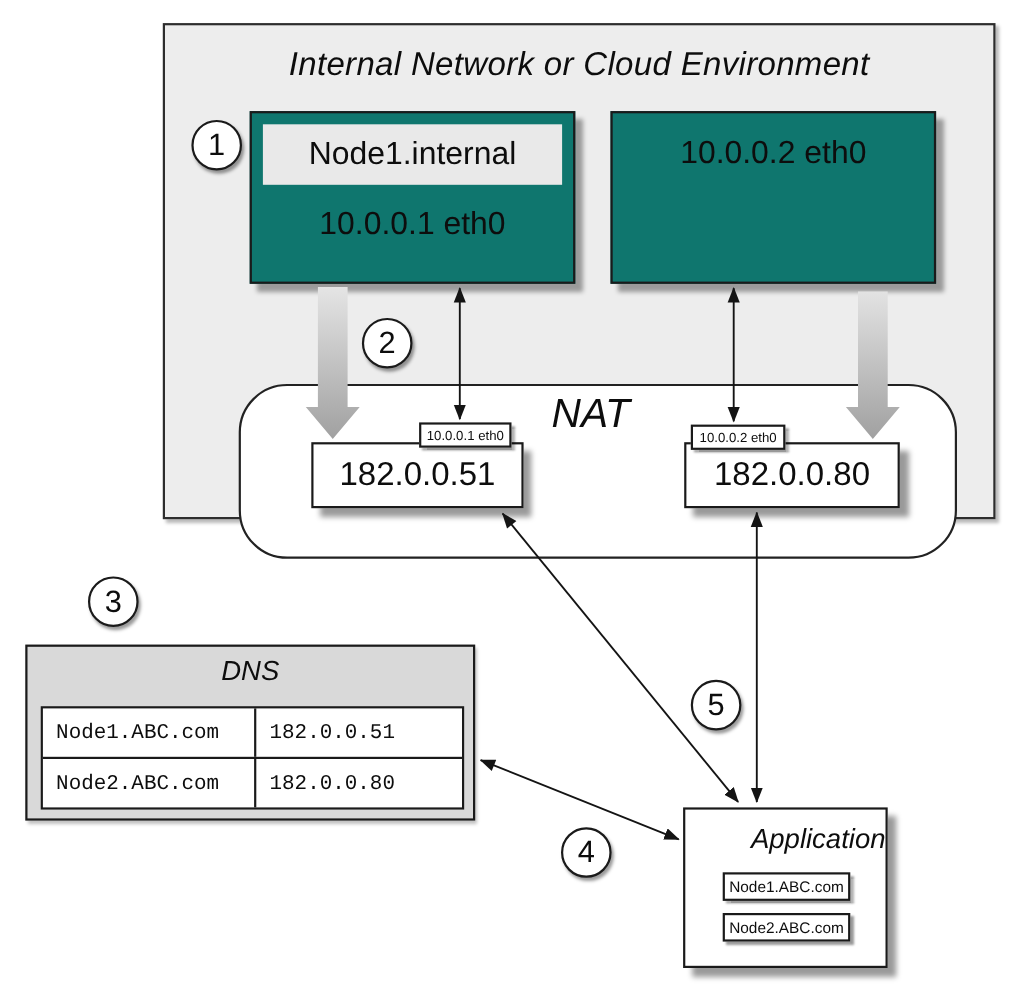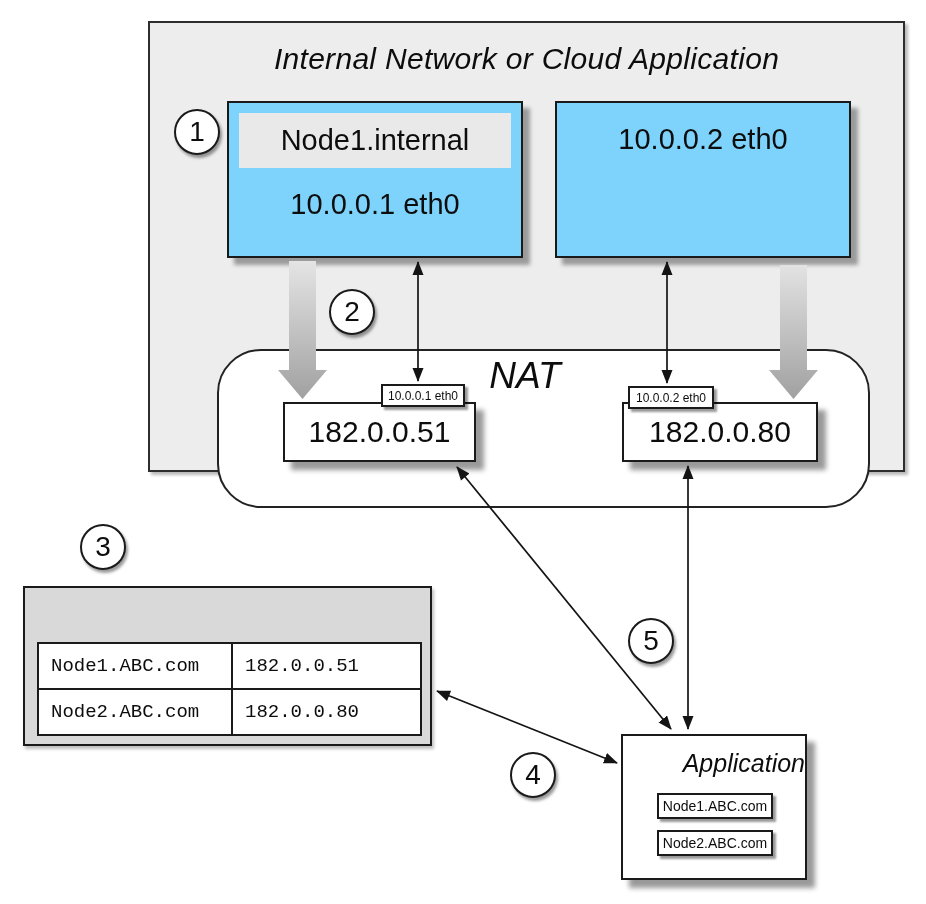--- a/index.html
+++ b/index.html
@@ -20,27 +20,27 @@
   }
   .env-title{
     position:absolute;left:148px;top:42px;width:757px;text-align:center;
     font-size:30px;font-style:italic;letter-spacing:.3px;z-index:3;
   }
   .nat-box{
     position:absolute;left:217px;top:349px;width:649px;height:155px;
     background:#ffffff;border:2px solid #222;border-radius:44px;z-index:2;
   }
   .nat-title{
-    position:absolute;left:450px;top:355px;width:150px;text-align:center;
+    position:absolute;left:462px;top:355px;width:150px;text-align:center;
     font-size:37px;font-style:italic;z-index:3;
   }
 
   
   .node-box{
-    position:absolute;top:101px;width:292px;height:153px;background:#7dd3fc;
+    position:absolute;top:101px;width:292px;height:153px;background:#0f766e;
     border:2px solid #1a1a1a;box-shadow:7px 7px 4px rgba(0,0,0,.35);z-index:3;
   }
   .node1{left:227px;} .node2{left:555px;}
   .node-header{
     margin:10px 10px 0 10px;height:55px;background:var(--node-header-fill);
     display:flex;align-items:center;justify-content:center;
     font-size:29px;
   }
   .node-detail{
     margin-top:20px;text-align:center;font-size:29px;
@@ -106,40 +106,41 @@
 
   
   .arrows{position:absolute;left:0;top:0;width:926px;height:904px;z-index:5;pointer-events:none;}
 </style>
 </head>
 <body>
 
 <div class="canvas">
 
   <div class="env-box"></div>
-  <div class="env-title">Internal Network or Cloud Application</div>
+  <div class="env-title">Internal Network or Cloud Environment</div>
 
   <div class="nat-box"></div>
   <div class="nat-title">NAT</div>
 
   <div class="node-box node1">
     <div class="node-header">Node1.internal</div>
     <div class="node-detail">10.0.0.1 eth0</div>
   </div>
 
   <div class="node-box node2">
     <div class="node-detail">10.0.0.2 eth0</div>
   </div>
 
   <div class="eth-tag eth1">10.0.0.1 eth0</div>
   <div class="ip-box ip1">182.0.0.51</div>
   <div class="eth-tag eth2">10.0.0.2 eth0</div>
   <div class="ip-box ip2">182.0.0.80</div>
 
   <div class="dns-box">
+    <div class="dns-title">DNS</div>
     <div class="dns-table">
       <div class="dns-row first">
         <div class="dns-cell host">Node1.ABC.com</div>
         <div class="dns-cell ip">182.0.0.51</div>
       </div>
       <div class="dns-row">
         <div class="dns-cell host">Node2.ABC.com</div>
         <div class="dns-cell ip">182.0.0.80</div>
       </div>
     </div>

